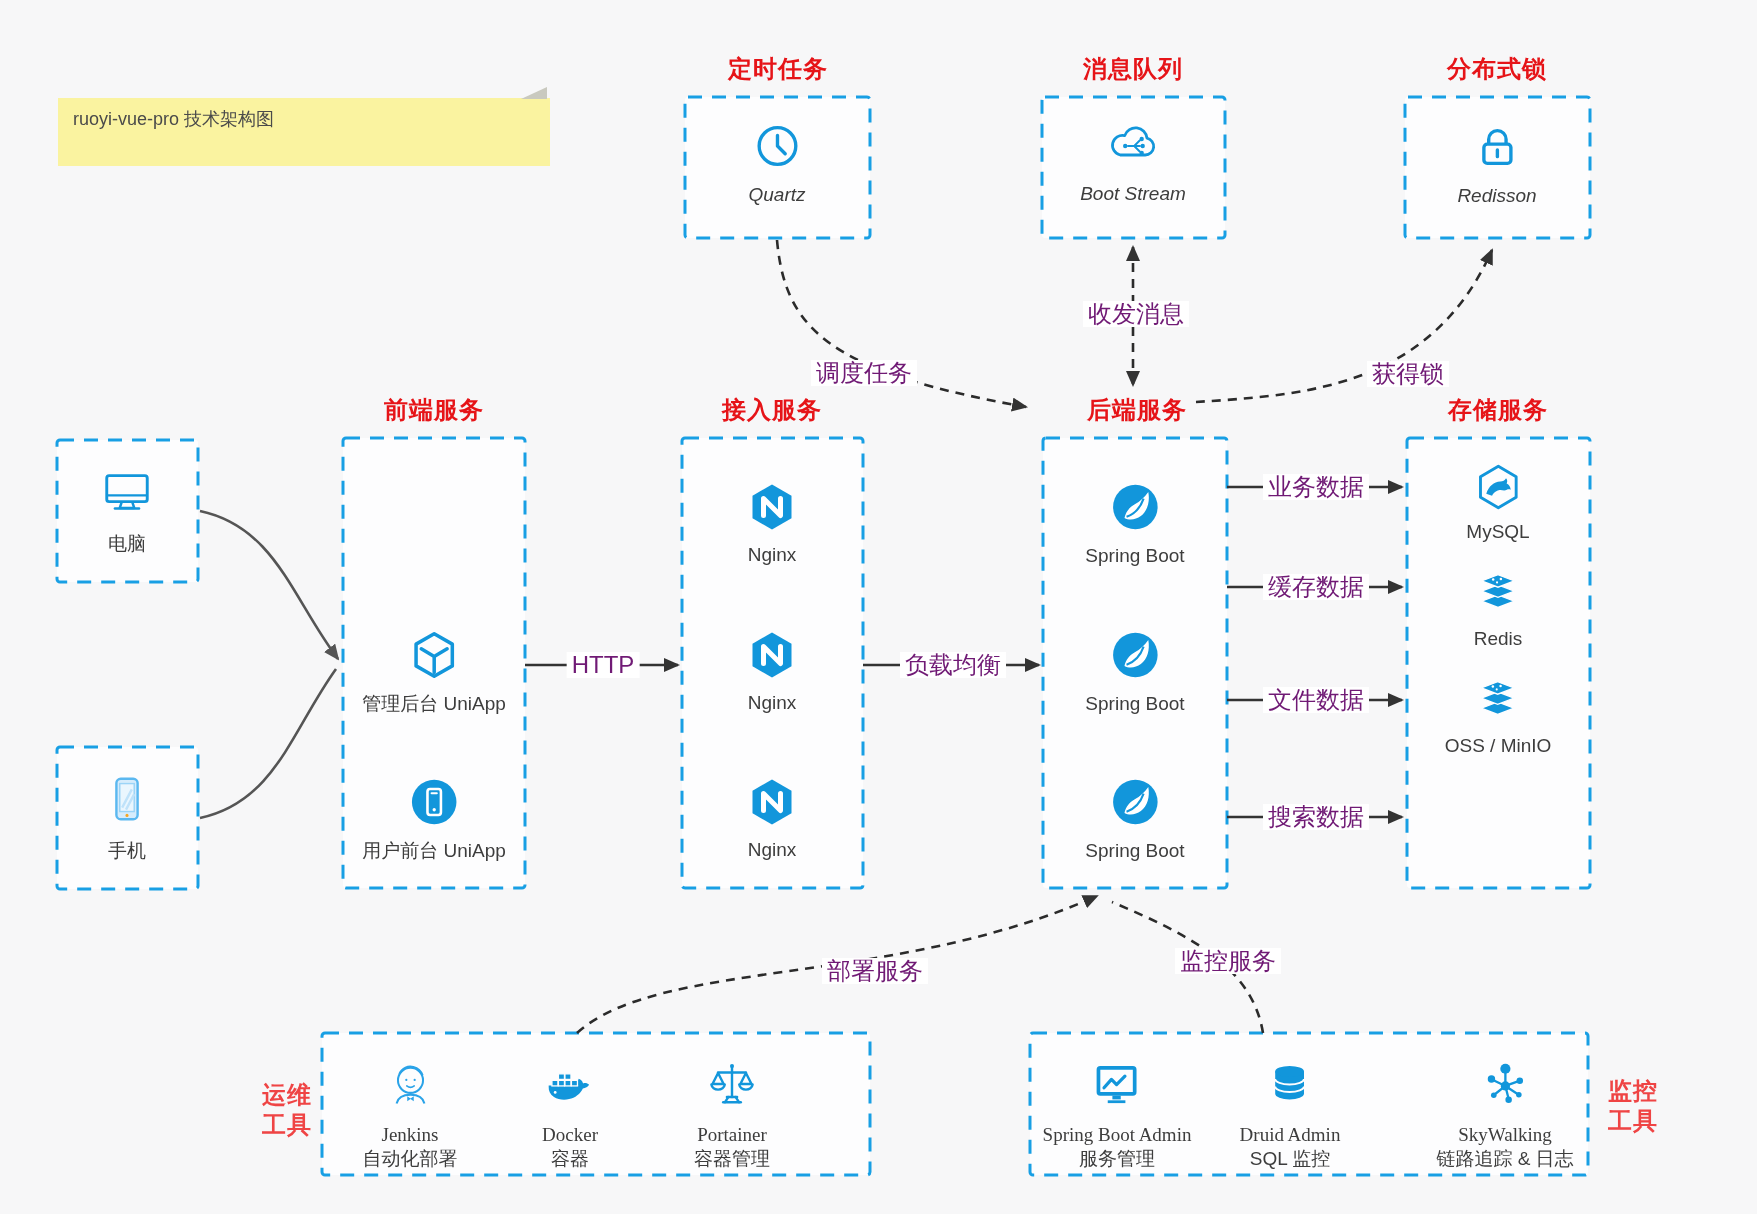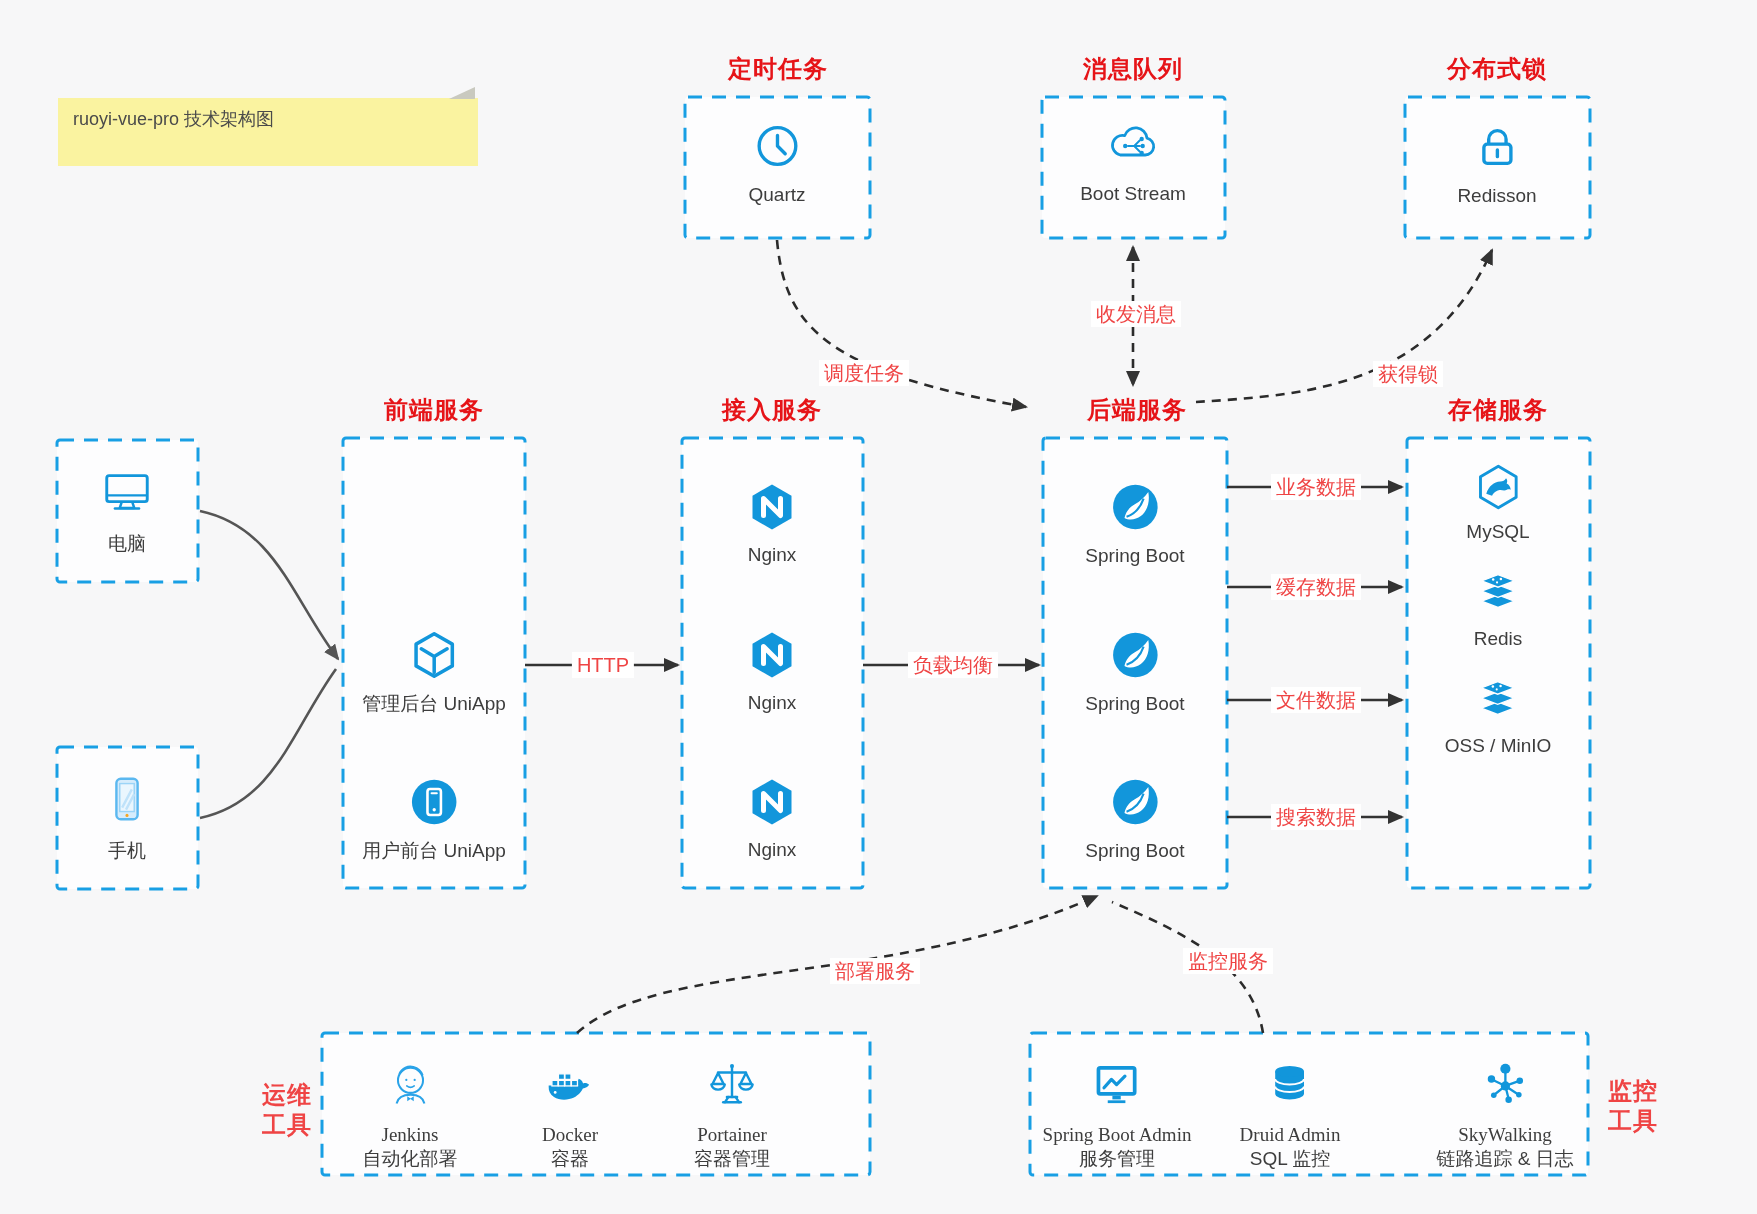--- a/index.html
+++ b/index.html
@@ -12,27 +12,27 @@
   .clientcurve{stroke:#555;stroke-width:2.6;fill:none;}
   .group-title{position:absolute;transform:translate(-50%,-50%);color:#e61418;
         font-size:24px;font-weight:bold;white-space:nowrap;z-index:2;letter-spacing:1px;}
   .side-title{position:absolute;transform:translate(-50%,-50%);color:#ef4444;
         font-size:24px;font-weight:bold;line-height:30px;text-align:center;z-index:2;letter-spacing:1px;}
   .item{position:absolute;display:flex;flex-direction:column;align-items:center;
         transform:translateX(-50%);z-index:2;}
   .icon svg{display:block;}
   .item-label{margin-top:8px;font-size:19px;color:#3d3d3d;white-space:nowrap;line-height:24px;}
   .item-sublabel{font-size:19px;color:#3d3d3d;white-space:nowrap;line-height:24px;}
-  .top-item .item-label{margin-top:10px;}
+  .top-item .item-label{margin-top:10px;font-style:italic;}
   .client-item .item-label{margin-top:13px;}
   .storage-item .item-label{margin-top:6px;text-align:right;}
   .bot-item .item-label{margin-top:12px;font-family:Liberation Serif, serif;}
   .edge-label{position:absolute;transform:translate(-50%,-50%);background:#ffffff;
-        padding:0 5px;font-size:20px;color:#ef4444;white-space:nowrap;z-index:3;line-height:26px;}
-  .note{position:absolute;left:58px;top:98px;width:420px;height:68px;background:#faf3a0;
+        padding:0 5px;font-size:24px;color:#701a75;white-space:nowrap;z-index:3;line-height:26px;}
+  .note{position:absolute;left:58px;top:98px;width:492px;height:68px;background:#faf3a0;
         box-sizing:border-box;padding:9px 0 0 15px;font-size:18px;color:#4a4a4a;
         line-height:25px;z-index:2;}
   .note::after{content:"";position:absolute;top:-11px;right:3px;width:0;height:0;
         border-left:26px solid transparent;border-bottom:12px solid #c9c9bf;}
 </style>
 </head>
 <body>
 
 <div class="page">
 

